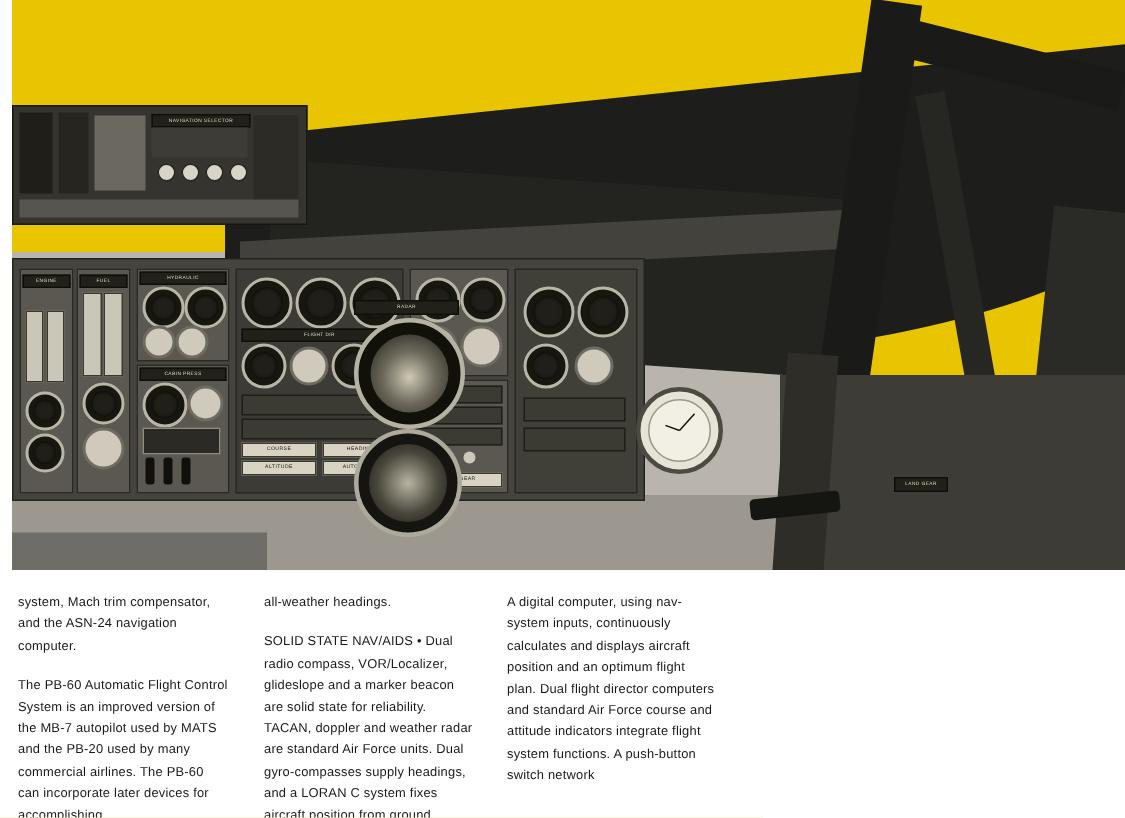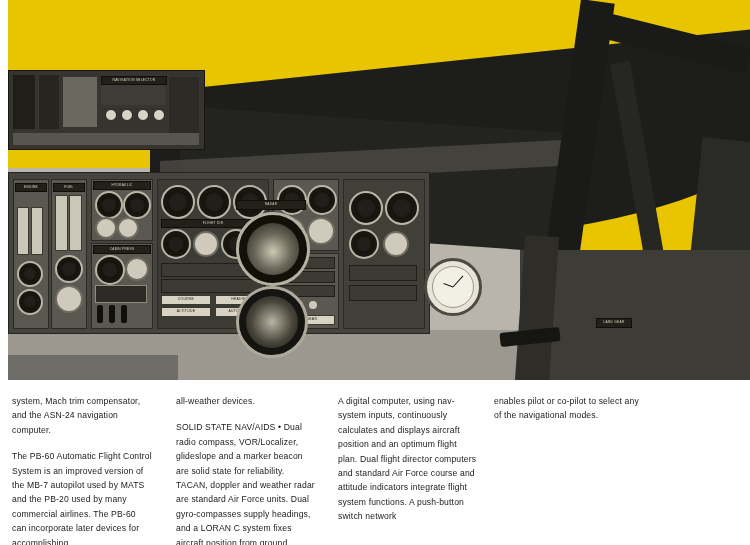--- a/index.html
+++ b/index.html
@@ -526,26 +526,25 @@
   </div>
 
   <div class="columns">
 
     <div class="col col-1">
       <p>system, Mach trim compensator, and the ASN-24 navigation computer.</p>
       <p>The PB-60 Automatic Flight Control System is an improved version of the MB-7 autopilot used by MATS and the PB-20 used by many commercial airlines. The PB-60 can incorporate later devices for accomplishing</p>
     </div>
 
     <div class="col col-2">
-      <p>all-weather devices.</p>
+      <p>all-weather headings.</p>
       <p>SOLID STATE NAV/AIDS • Dual radio compass, VOR/Localizer, glideslope and a marker beacon are solid state for reliability. TACAN, doppler and weather radar are standard Air Force units. Dual gyro-compasses supply headings, and a LORAN C system fixes aircraft position from ground</p>
     </div>
 
     <div class="col col-3">
       <p>A digital computer, using nav-system inputs, continuously calculates and displays aircraft position and an optimum flight plan. Dual flight director computers and standard Air Force course and attitude indicators integrate flight system functions. A push-button switch network</p>
     </div>
 
     <div class="col col-4">
-      <p>enables pilot or co-pilot to select any of the navigational modes.</p>
     </div>
 
   </div>
 </div>
 
 </body></html>

